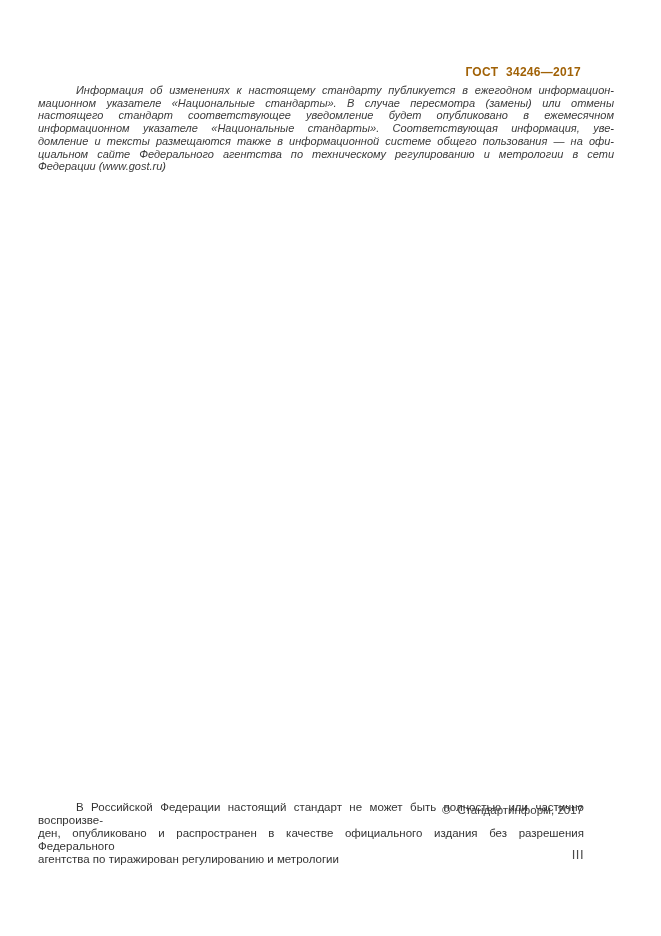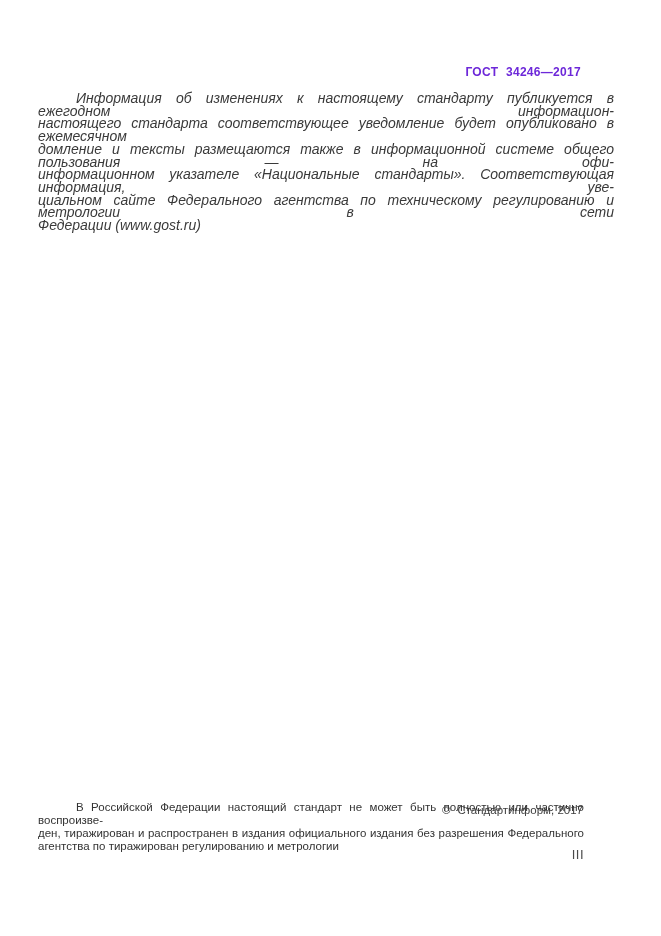--- a/index.html
+++ b/index.html
@@ -15,30 +15,30 @@
     font-family: "Liberation Sans", sans-serif;
     color: #333333;
     overflow: hidden;
   }
   .running-header {
     position: absolute;
     top: 65px;
     right: 80px;
     font-size: 12px;
     font-weight: bold;
-    color: #6d28d9;
+    color: #a16207;
     word-spacing: 4px;
     letter-spacing: 0.3px;
   }
   .notice {
     position: absolute;
-    top: 92px;
+    top: 84px;
     left: 38px;
     width: 576px;
-    font-size: 14px;
+    font-size: 11px;
     line-height: 12.7px;
     font-style: italic;
     color: #3a3a3a;
   }
   .notice .line,
   .restriction .line {
     text-align: justify;
     text-align-last: justify;
     white-space: normal;
   }
@@ -81,32 +81,33 @@
 </style>
 </head>
 <body>
 
 <div class="page">
 
   <div class="running-header">ГОСТ 34246—2017</div>
 
   <div class="notice">
     <div class="line first">Информация об изменениях к настоящему стандарту публикуется в ежегодном информацион-</div>
-    <div class="line">настоящего стандарта соответствующее уведомление будет опубликовано в ежемесячном</div>
+    <div class="line">мационном указателе «Национальные стандарты». В случае пересмотра (замены) или отмены</div>
+    <div class="line">настоящего стандарт соответствующее уведомление будет опубликовано в ежемесячном</div>
+    <div class="line">информационном указателе «Национальные стандарты». Соответствующая информация, уве-</div>
     <div class="line">домление и тексты размещаются также в информационной системе общего пользования — на офи-</div>
-    <div class="line">информационном указателе «Национальные стандарты». Соответствующая информация, уве-</div>
     <div class="line">циальном сайте Федерального агентства по техническому регулированию и метрологии в сети</div>
     <div class="line last">Федерации (www.gost.ru)</div>
   </div>
 
   <div class="copyright">
     <span class="copyright-symbol">©</span><span>Стандартинформ, 2017</span>
   </div>
 
   <div class="restriction">
     <div class="line first">В Российской Федерации настоящий стандарт не может быть полностью или частично воспроизве-</div>
-    <div class="line">ден, тиражирован и распространен в издания официального издания без разрешения Федерального</div>
+    <div class="line">ден, опубликовано и распространен в качестве официального издания без разрешения Федерального</div>
     <div class="line last">агентства по тиражирован регулированию и метрологии</div>
   </div>
 
   <div class="page-number">III</div>
 
 </div>
 
 </body></html>

